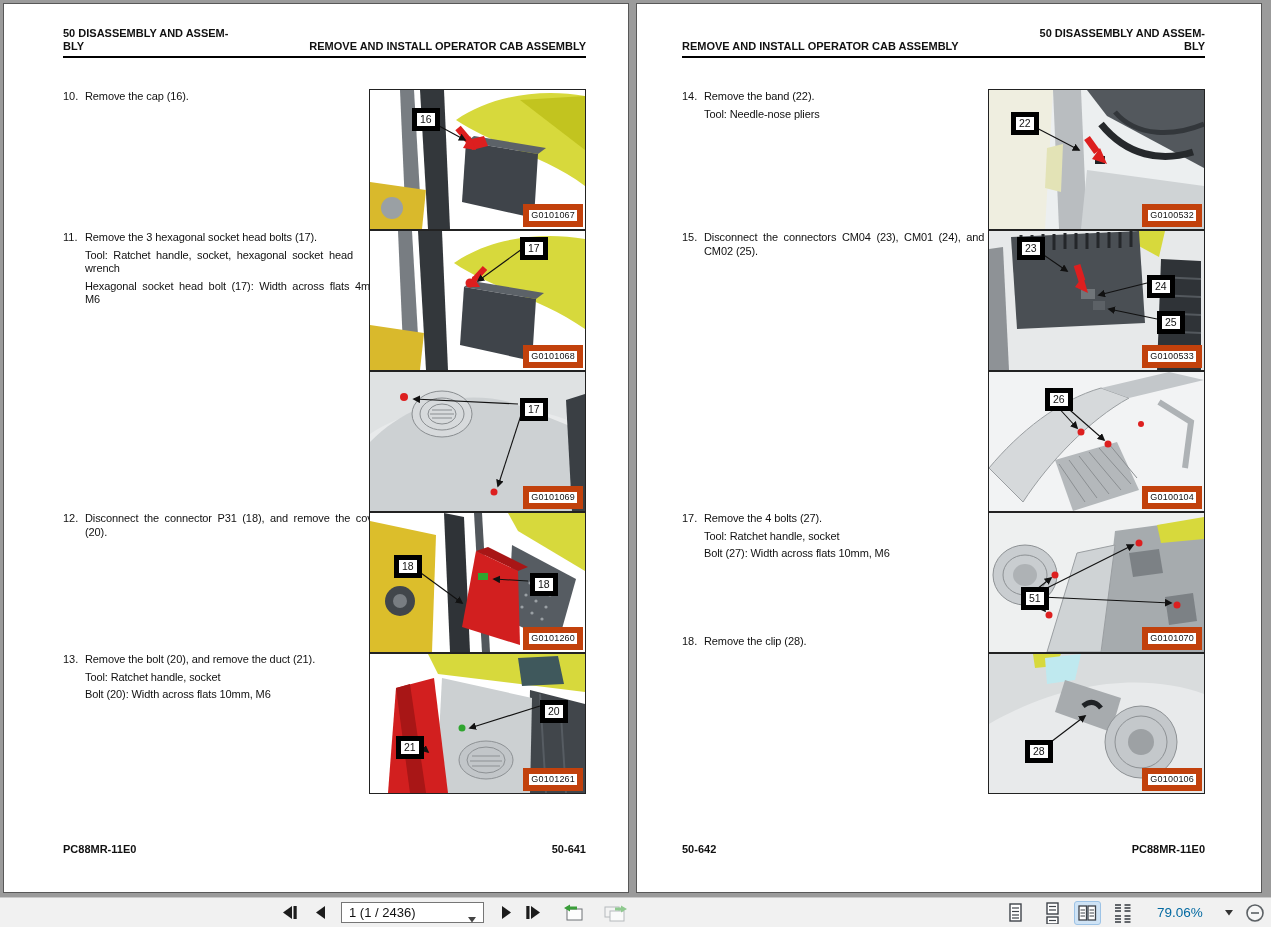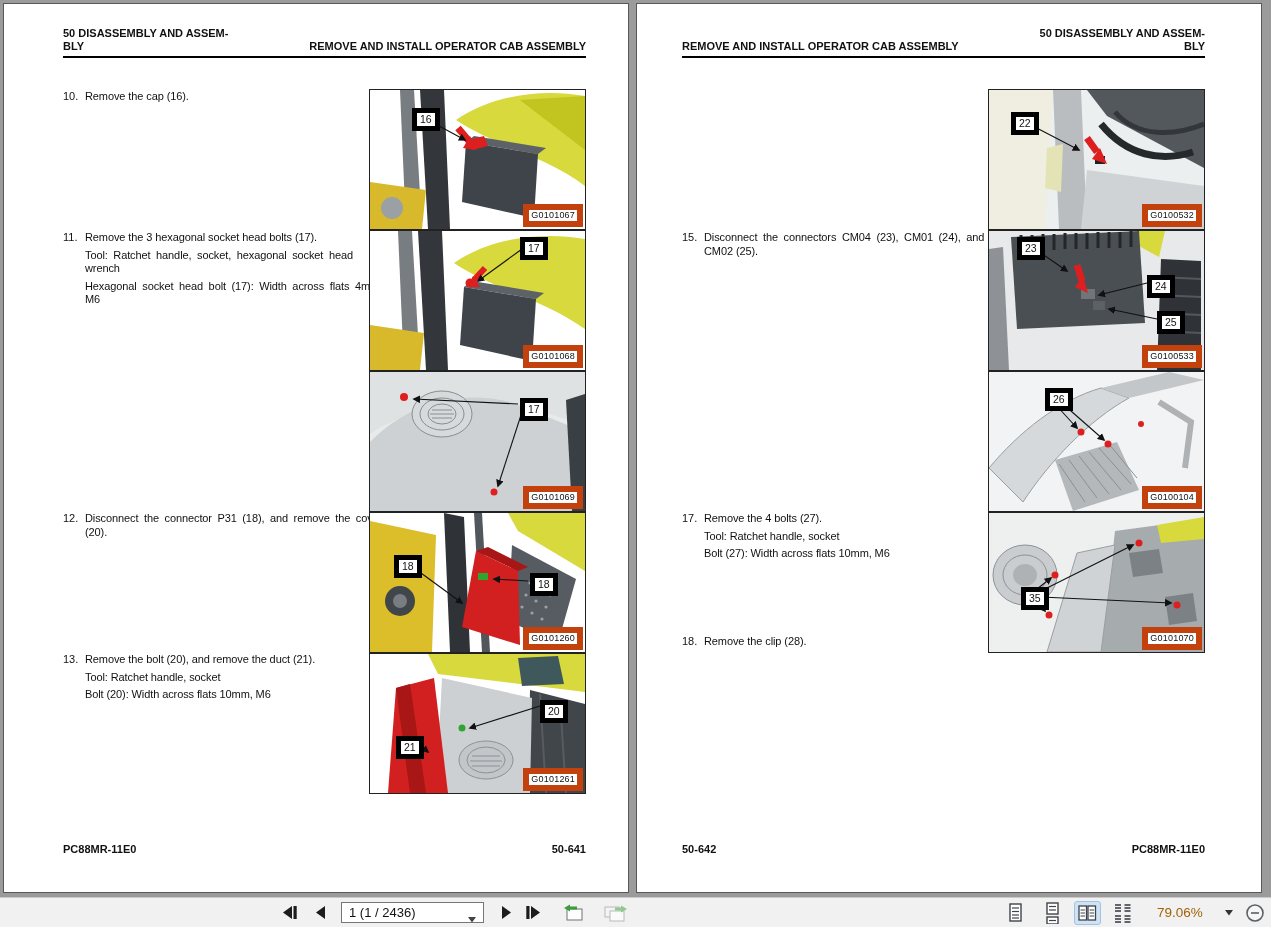--- a/index.html
+++ b/index.html
@@ -48,21 +48,21 @@
   .tb-group{position:absolute;top:0;height:29px;display:flex;align-items:center;}
   .nav-group{left:278px;}
   .right-group{left:1002px;}
   .tb-btn{background:transparent;border:none;padding:2px 3px;display:flex;align-items:center;cursor:default;}
   .page-field{
     margin-left:10px;width:143px;height:21px;background:#fff;border:1px solid #767676;
     box-sizing:border-box;display:flex;align-items:center;font-size:13px;color:#111;
     padding-left:7px;position:relative;
   }
   .page-field .caret{position:absolute;right:6px;top:8px;}
-  .zoom-text{margin-left:20px;font-size:13.5px;color:#a16207;}
+  .zoom-text{margin-left:20px;font-size:13.5px;color:#0369a1;}
   .sel{background:#cfe3f5;border:1px solid #9dc3e6;border-radius:3px;padding:1px 2px;margin-left:8px;display:flex;}
 </style>
 </head>
 <body>
 
 <svg width="0" height="0" style="position:absolute">
   <defs>
     <marker id="ah" markerWidth="7" markerHeight="7" refX="5.5" refY="3.5" orient="auto">
       <path d="M0,0 L7,3.5 L0,7 Z" fill="#111"></path>
     </marker>
@@ -229,20 +229,27 @@
 </div>
 
 <div class="page page-right">
   <div class="hdr" style="left:45px;top:36px">REMOVE AND INSTALL OPERATOR CAB ASSEMBLY</div>
   <div class="hdr hdr-right-align" style="right:56px;top:23px">
     <div>50 DISASSEMBLY AND ASSEM-</div>
     <div>BLY</div>
   </div>
   <div class="rule" style="left:45px;right:56px;top:52px"></div>
 
+  <div class="step" style="left:45px;top:86px">
+    <div class="num">14.</div>
+    <div class="body">
+      <div class="ln">Remove the band (22).</div>
+      <div class="ln pgap">Tool: Needle-nose pliers</div>
+    </div>
+  </div>
 
   <div class="step" style="left:45px;top:227px">
     <div class="num">15.</div>
     <div class="body">
       <div class="ln just">Disconnect the connectors CM04 (23), CM01 (24), and</div>
       <div class="ln">CM02 (25).</div>
     </div>
   </div>
 
 
@@ -360,24 +367,40 @@
       <ellipse cx="36" cy="62" rx="12" ry="11" fill="#aeb2b5"></ellipse>
       <circle cx="150" cy="30" r="3.5" fill="#dd1f1f"></circle>
       <circle cx="188" cy="92" r="3.5" fill="#dd1f1f"></circle>
       <circle cx="66" cy="62" r="3.5" fill="#dd1f1f"></circle>
       <circle cx="60" cy="102" r="3.5" fill="#dd1f1f"></circle>
       <line x1="52" y1="78" x2="144" y2="32" stroke="#111" stroke-width="1.1" marker-end="url(#ah)"></line>
       <line x1="52" y1="84" x2="182" y2="90" stroke="#111" stroke-width="1.1" marker-end="url(#ah)"></line>
       <line x1="48" y1="76" x2="62" y2="65" stroke="#111" stroke-width="1.1" marker-end="url(#ah)"></line>
       <line x1="48" y1="88" x2="56" y2="98" stroke="#111" stroke-width="1.1" marker-end="url(#ah)"></line>
     </svg>
-    <div class="fig-label" style="left:32px;top:74px">35</div>
+    <div class="fig-label" style="left:32px;top:74px">51</div>
     <div class="fig-code">G0101070</div>
   </div>
 
+  <div class="fig" style="left:351px;top:649px">
+    <svg width="215" height="139" viewBox="0 0 215 139">
+      <rect width="215" height="139" fill="#e8eaeb"></rect>
+      <path d="M0,0 H215 V40 C160,20 80,24 0,70 Z" fill="#d9dcdd"></path>
+      <polygon points="44,0 72,0 66,12 46,14" fill="#d7d93c"></polygon>
+      <polygon points="56,4 92,0 86,26 58,30" fill="#bfe9ef"></polygon>
+      <polygon points="76,26 132,44 122,78 66,58" fill="#a7abae"></polygon>
+      <circle cx="152" cy="88" r="36" fill="#c4c8cb" stroke="#8d9194"></circle>
+      <circle cx="152" cy="88" r="26" fill="none" stroke="#8d9194"></circle>
+      <ellipse cx="152" cy="88" rx="13" ry="13" fill="#9da1a4"></ellipse>
+      <path d="M94,52 q10,-8 18,2" stroke="#1f2225" stroke-width="5" fill="none"></path>
+      <line x1="54" y1="94" x2="96" y2="62" stroke="#111" stroke-width="1.1" marker-end="url(#ah)"></line>
+    </svg>
+    <div class="fig-label" style="left:36px;top:86px">28</div>
+    <div class="fig-code">G0100106</div>
+  </div>
 
   <div class="footer" style="left:45px">50-642</div>
   <div class="footer" style="right:56px">PC88MR-11E0</div>
 </div>
 
 <div class="toolbar">
   <div class="tb-group nav-group">
     <button class="tb-btn">
       <svg width="17" height="15">
         <polygon points="11,1 2,7.5 11,14" fill="#1c1c1c"></polygon>

